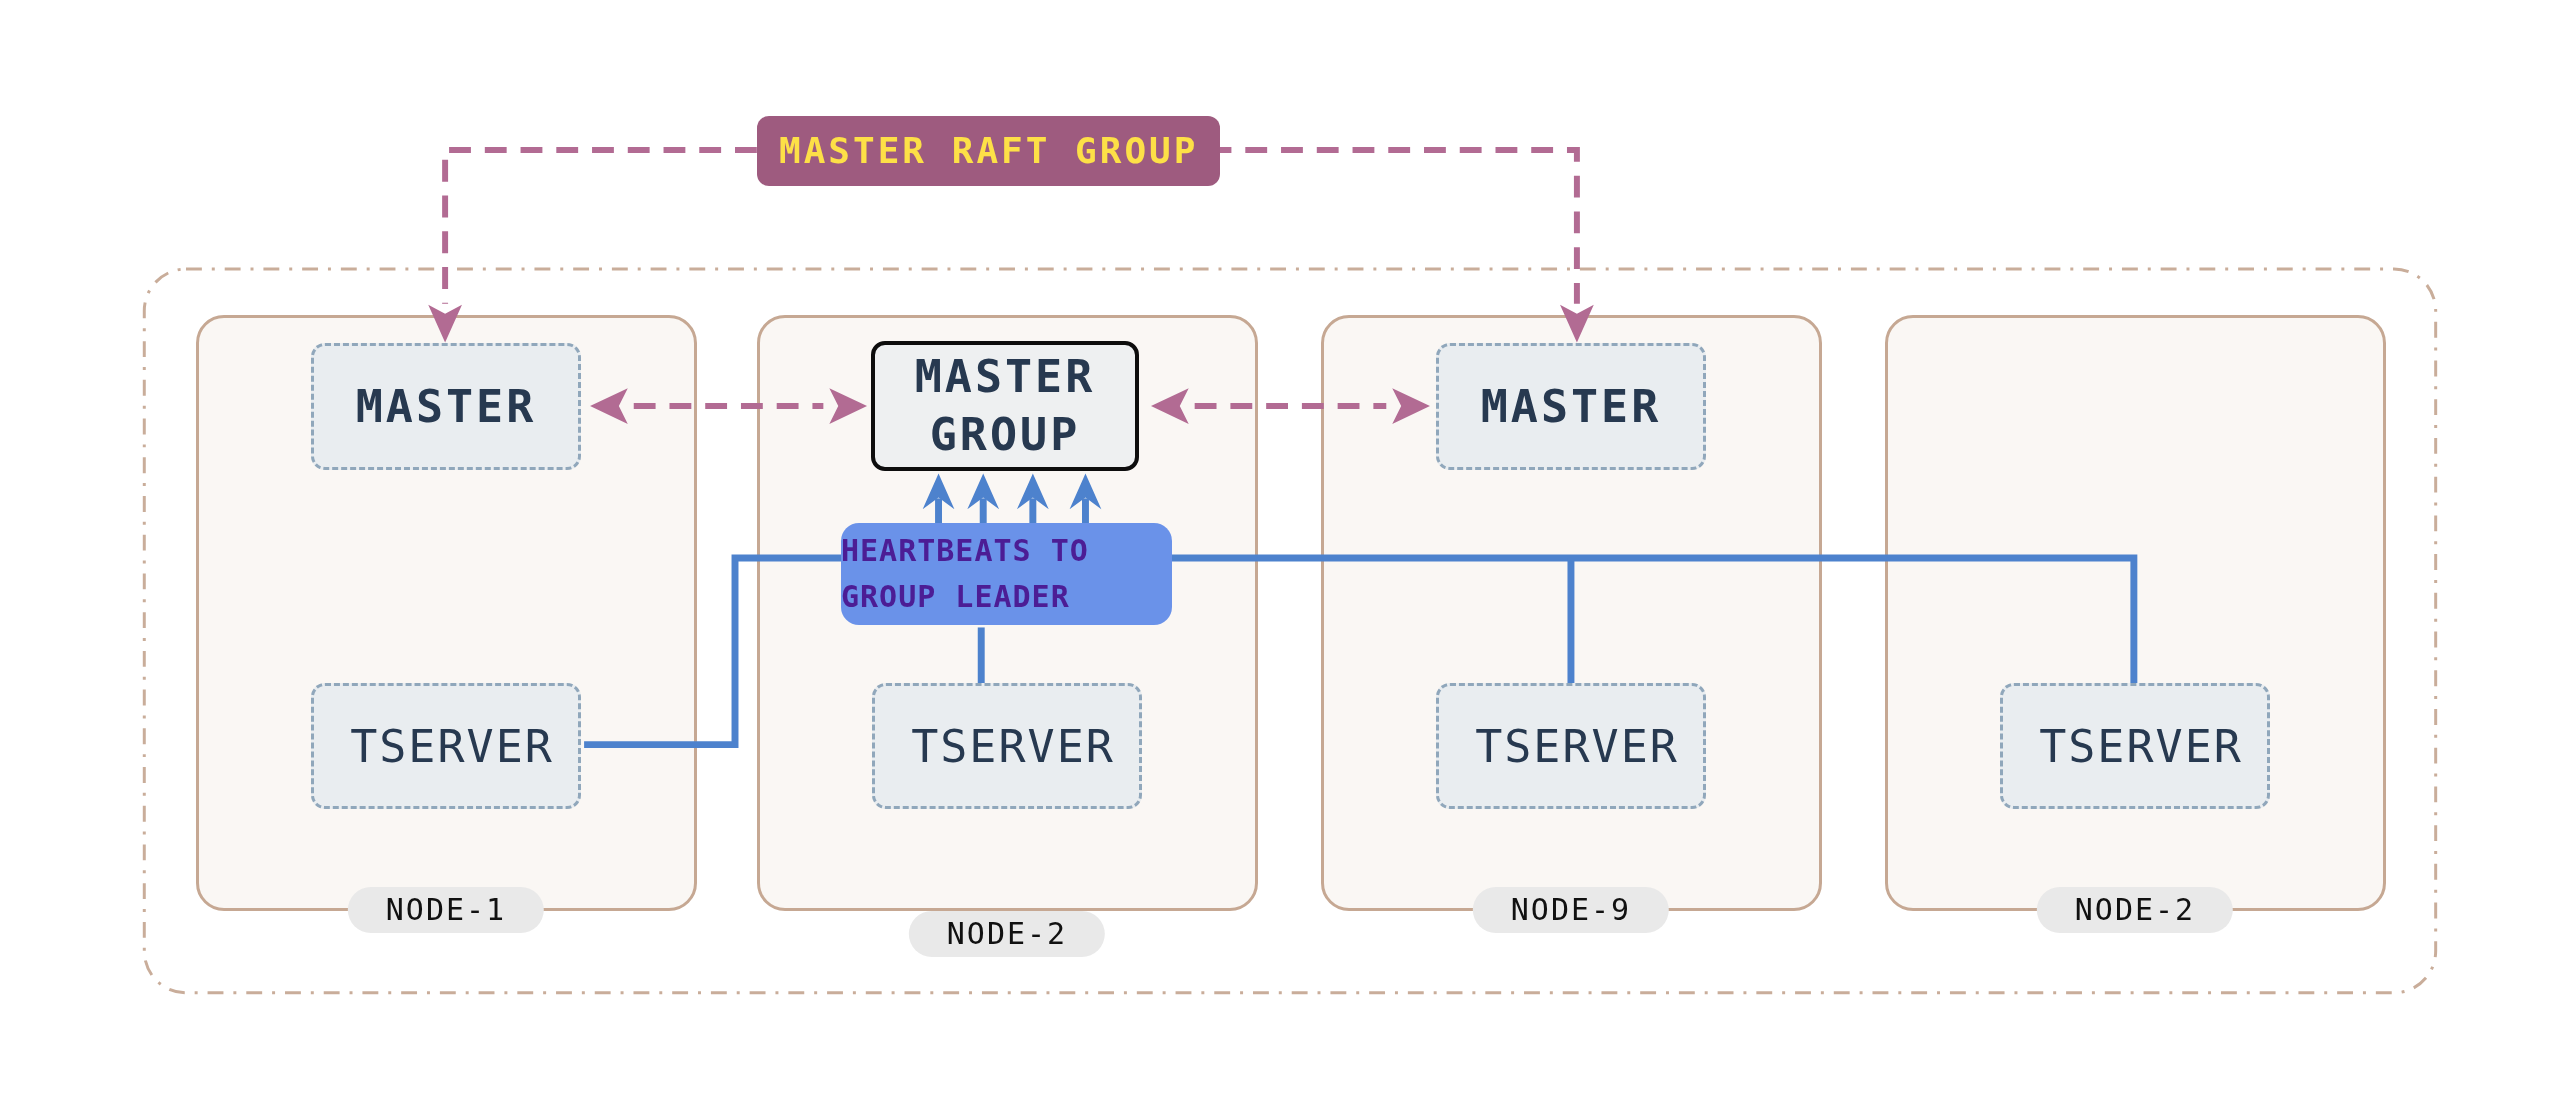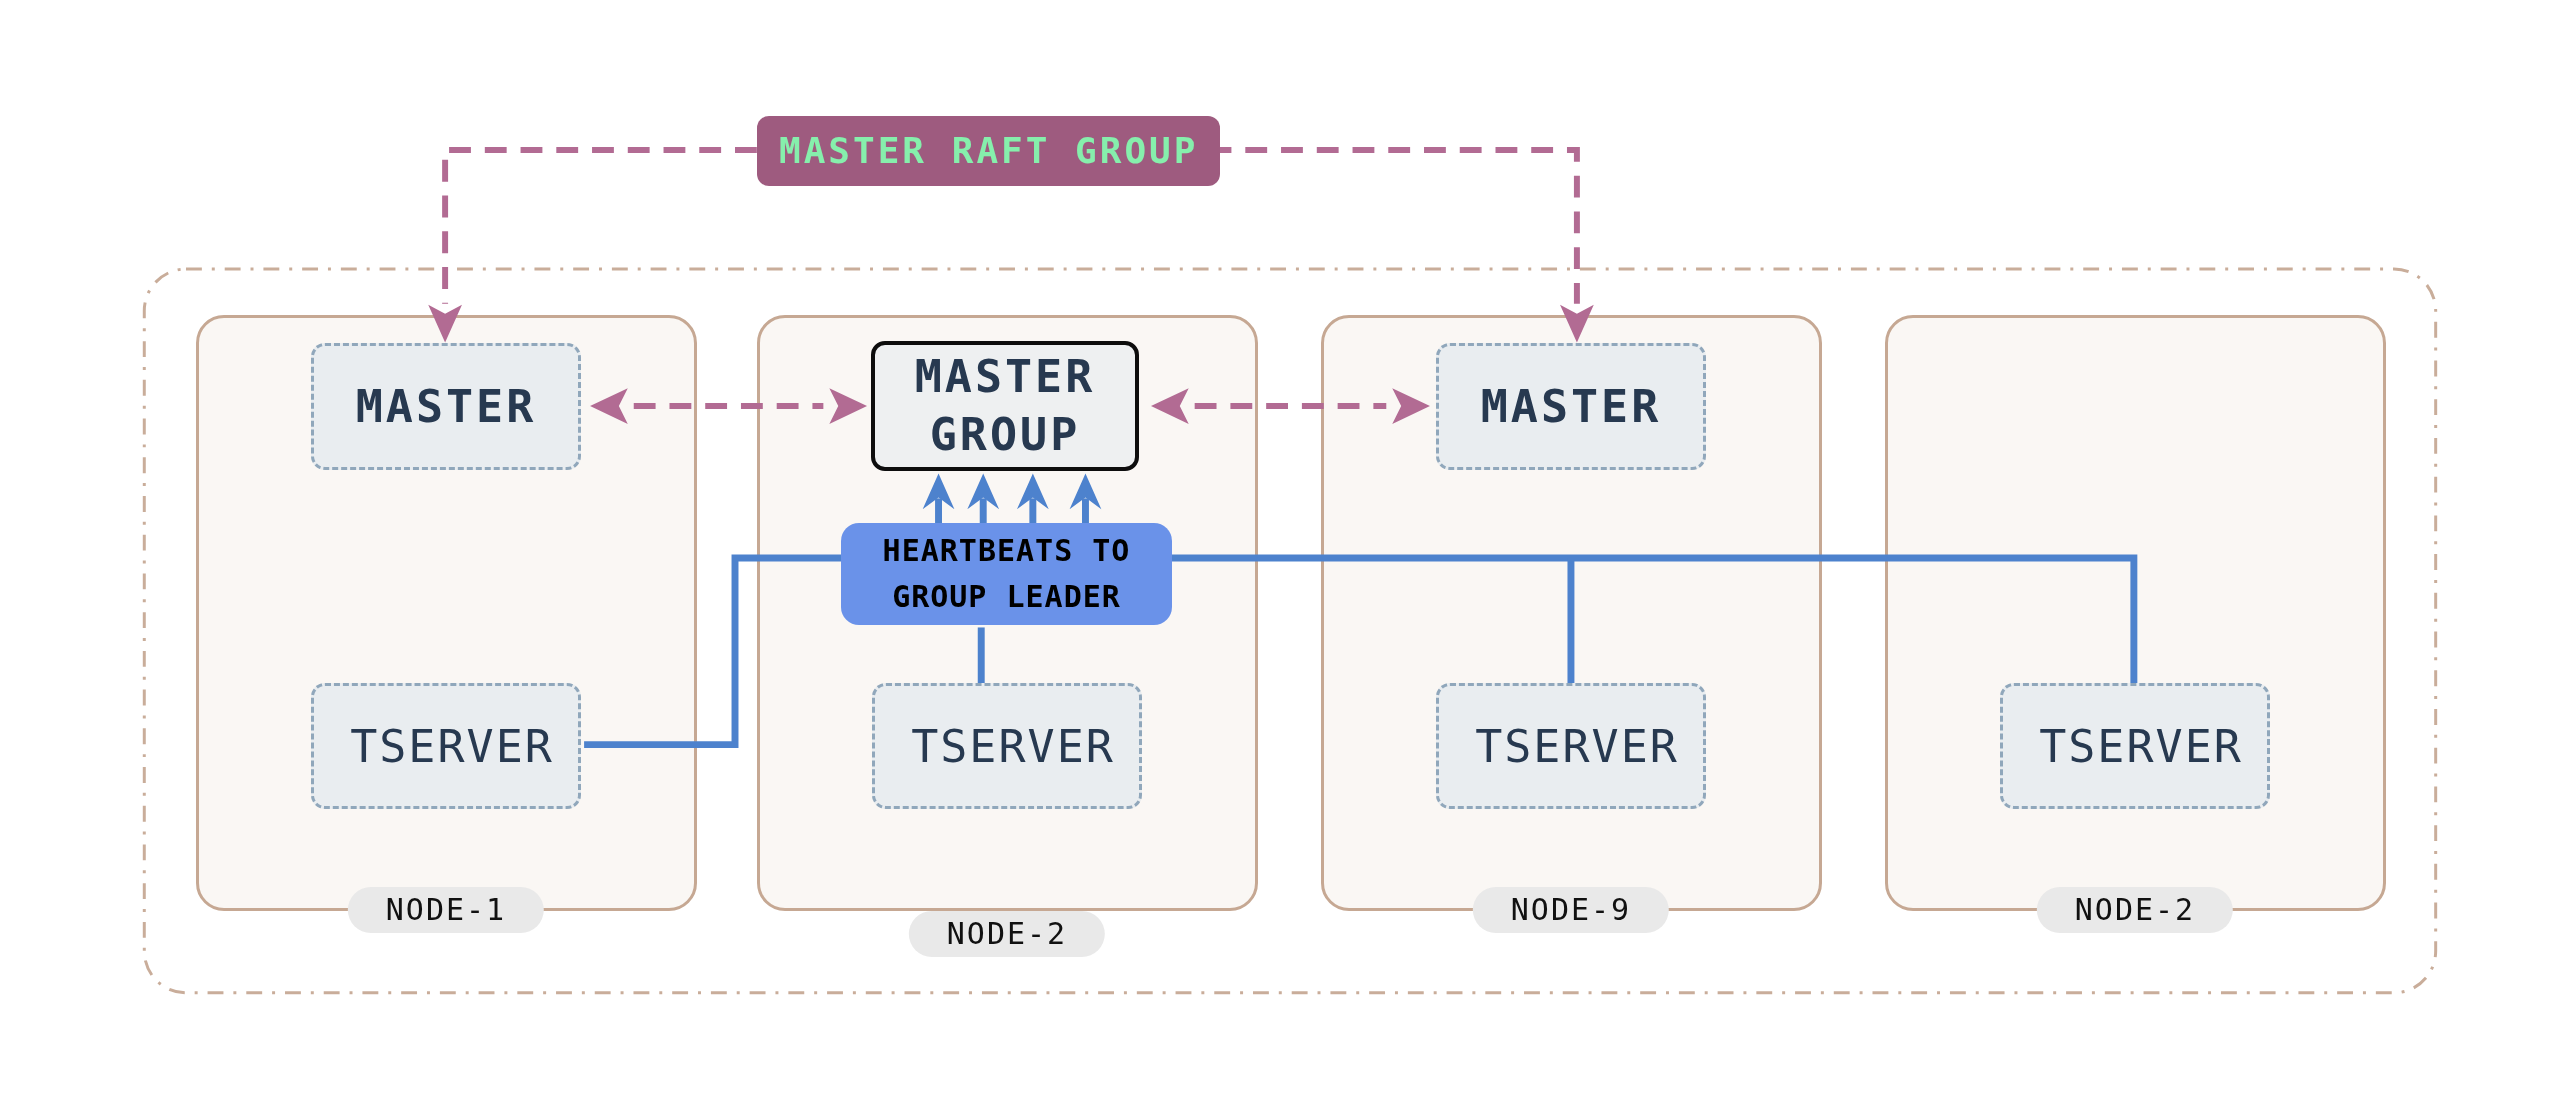--- a/index.html
+++ b/index.html
@@ -46,30 +46,30 @@
     position:absolute; left:871px; top:341px; width:268px; height:130px; box-sizing:border-box;
     background:var(--leader_fill); border:4px solid var(--leader_border); border-radius:14px;
     display:flex; flex-direction:column; align-items:center; justify-content:center;
     color:var(--label_navy); font-size:45px; font-weight:700; letter-spacing:3px; line-height:1.3;
   }
 
   
   .heartbeats{
     position:absolute; left:841px; top:523px; width:331px; height:102px; box-sizing:border-box;
     background:var(--heartbeat_fill); border-radius:18px;
-    display:flex; flex-direction:column; align-items:center; justify-content:center;
-    color:#000000; font-size:30px; font-weight:700; letter-spacing:1px; line-height:1.55;
+    display:flex; flex-direction:column; align-items:flex-start; justify-content:center;
+    color:#4c1d95; font-size:30px; font-weight:700; letter-spacing:1px; line-height:1.55;
     white-space:nowrap;
   }
 
   
   .raft{
     position:absolute; left:757px; top:116px; height:70px; line-height:70px;
     padding:0 22px; background:var(--raft_fill); border-radius:12px;
-    color:#86efac; font-size:36px; font-weight:700; letter-spacing:3px; white-space:nowrap;
+    color:#fde047; font-size:36px; font-weight:700; letter-spacing:3px; white-space:nowrap;
   }
 
   
   .pill{
     position:absolute; top:887px; height:46px; line-height:46px; padding:0 38px;
     background:var(--pill_fill); border-radius:23px; transform:translateX(-50%);
     color:#111111; font-size:30px; font-weight:400; letter-spacing:2px; white-space:nowrap;
   }
   .pill-1{left:446px;} .pill-2{left:1007px;margin-top:24px;} .pill-3{left:1571px;} .pill-4{left:2135px;}
 

